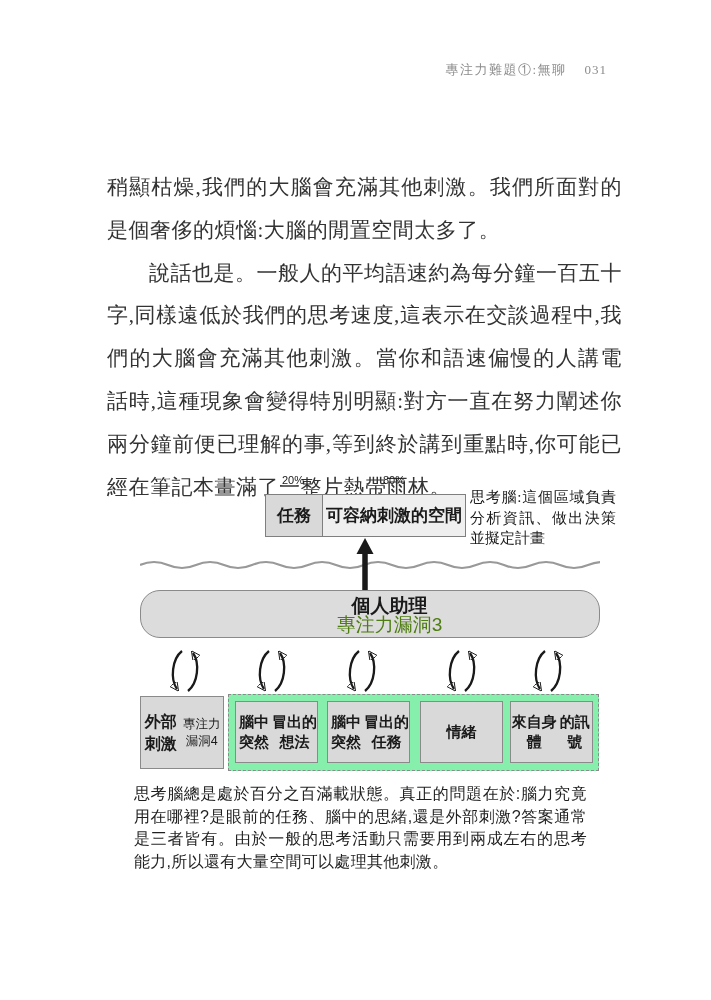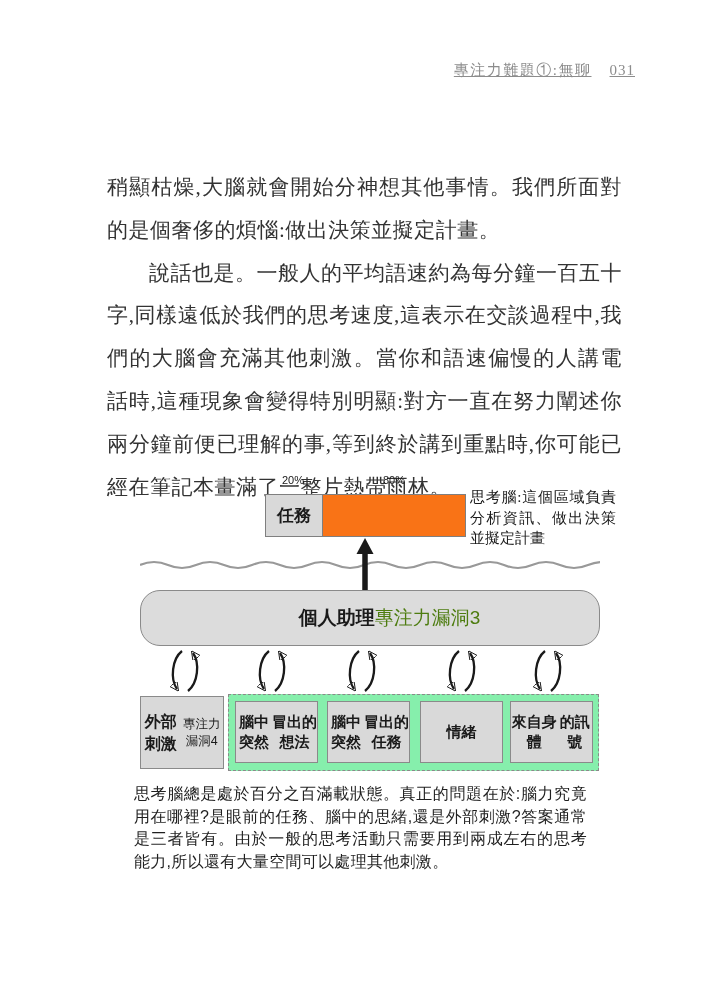--- a/index.html
+++ b/index.html
@@ -5,24 +5,23 @@
   * { margin:0; padding:0; box-sizing:border-box; }
   html,body { background:#ffffff; }
   .page {
     position:relative; width:711px; height:1000px; margin:0 auto;
     background:#ffffff; overflow:hidden;
     font-family:"Liberation Sans","DejaVu Sans",sans-serif;
     color:#1f1f1f;
   }
   
   .page-header {
-    position:absolute; top:61px; right:76px;
-    font-size:15px; color:#8c8c8c; letter-spacing:1.5px;
+    position:absolute; top:61px; right:104px;
+    font-size:13px; color:#8c8c8c; letter-spacing:1.5px;
     font-family:"Liberation Serif","DejaVu Serif",serif;
-    text-decoration:underline;
   }
   .page-header .pgnum { margin-left:18px; letter-spacing:1px; }
   
   .body-text {
     position:absolute; left:107px; top:166px; width:515px;
     font-family:"Liberation Serif","DejaVu Serif",serif;
     font-size:21px; line-height:42.8px; color:#333333;
     text-align:justify; letter-spacing:0.5px;
   }
   .body-text p.indent { text-indent:2em; }
@@ -41,23 +40,23 @@
   }
   .cell-task  { width:57px; background:#d9d9d9; border-right:1.5px solid #7f7f7f; }
   .cell-space { flex:1; background:#efefef; }
   .brain-note {
     position:absolute; left:470px; top:487px; width:146px;
     font-size:15px; line-height:20.5px; color:#1a1a1a; text-align:justify;font-family:Liberation Serif, serif;
   }
   .wavy { position:absolute; left:140px; top:557px; }
   .up-arrow { position:absolute; left:354px; top:538px; }
   .assistant-box {
-    position:absolute; left:140px; top:590px; width:460px; height:56px;
+    position:absolute; left:140px; top:590px; width:460px; height:48px;
     background:#dcdcdc; border:1.5px solid #8a8a8a; border-radius:20px;
-    display:flex; flex-direction:row; align-items:center; justify-content:center;padding-left:39px;
+    display:flex; flex-direction:column; align-items:center; justify-content:center;padding-left:39px;
   }
   .assistant-box .title { font-size:19px; font-weight:bold; color:#1a1a1a; line-height:22px; }
   .assistant-box .sub   { font-size:19px; color:#4d7c0f; line-height:16px; }
   .cycle { position:absolute; top:644px; }
   .src-box {
     position:absolute; display:flex; flex-direction:row;
     align-items:center; justify-content:center;
     background:#d9d9d9; border:1.2px solid #8a8a8a;
     text-align:center;
   }
@@ -92,29 +91,30 @@
         <path d="M0,0 L10,5 L0,10 Z" fill="#1a1a1a" stroke="none"></path>
       </marker>
     </defs>
   </svg>
 
   <div class="page-header">
     <span>專注力難題①:無聊</span><span class="pgnum">031</span>
   </div>
 
   <section class="body-text">
-    <p>稍顯枯燥,大腦就會開始分神想其他事情。我們所面對的是個奢侈的煩惱:做出決策並擬定計畫。</p>
+    <p>稍顯枯燥,我們的大腦會充滿其他刺激。我們所面對的是個奢侈的煩惱:大腦的閒置空間太多了。</p>
     <p class="indent">說話也是。一般人的平均語速約為每分鐘一百五十字,同樣遠低於我們的思考速度,這表示在交談過程中,我們的大腦會充滿其他刺激。當你和語速偏慢的人講電話時,這種現象會變得特別明顯:對方一直在努力闡述你兩分鐘前便已理解的事,等到終於講到重點時,你可能已經在筆記本畫滿了一整片熱帶雨林。</p>
   </section>
 
   <span class="pct" style="left:293px">20%</span>
   <span class="pct" style="left:394px">80%</span>
 
   <div class="capacity-bar">
     <div class="cell cell-task">任務</div>
+    <div class="cell cell-space">可容納刺激的空間</div>
   </div>
 
   <div class="brain-note">思考腦:這個區域負責分析資訊、做出決策並擬定計畫</div>
 
   <svg class="wavy" width="460" height="16" viewBox="0 0 460 16">
     <path d="M0,8 Q14,2 28,8 T56,8 T84,8 T112,8 T140,8 T168,8 T196,8 T224,8 T252,8 T280,8 T308,8 T336,8 T364,8 T392,8 T420,8 T448,8 T476,8" stroke-width="2.2"></path>
   </svg>
 
   <svg class="up-arrow" width="22" height="53" viewBox="0 0 22 53">
     <line x1="11" y1="53" x2="11" y2="14" stroke-width="5.5"></line>

